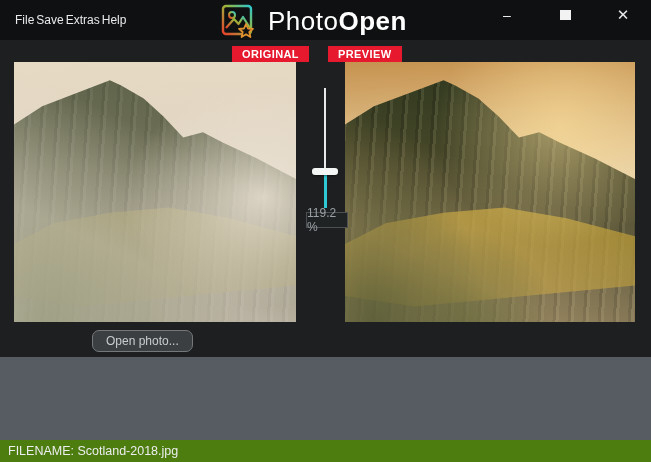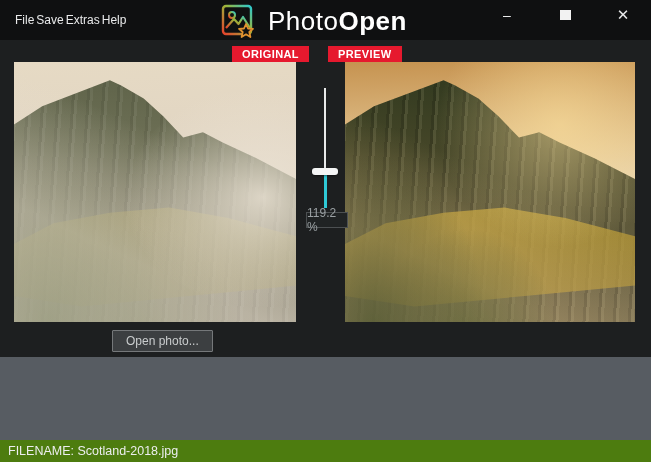--- a/index.html
+++ b/index.html
@@ -70,21 +70,21 @@
   .vslider .knob{position:absolute;left:2px;top:calc(var(--pos) - 4px);width:26px;height:7px;
                  background:#f4f5f5;border-radius:3px;box-shadow:0 1px 2px rgba(0,0,0,.5);}
   .vvalue{position:absolute;left:306px;top:212px;width:40px;height:14px;background:#202324;
           border:1px solid #4c5052;color:#9aa0a3;font-size:12px;display:flex;align-items:center;
           justify-content:center;}
 
   
   .btn{position:absolute;top:330px;height:22px;background:#3c3f41;border:1px solid #75787a;
        color:#c9cccd;font-size:12px;display:flex;align-items:center;justify-content:center;
        padding:0 13px;border-radius:1px;}
-  .btn.open{left:112px;}
+  .btn.open{left:92px;border-radius:7px;}
   .btn.save{left:472px;}
 
   
   .panel{position:absolute;left:0;top:357px;width:651px;height:83px;background:#575c62;}
 
   
   .statusbar{position:absolute;left:0;top:440px;width:651px;height:22px;background:#4d7c0f;
              display:flex;align-items:center;}
   .statusbar span{color:#eceeef;font-size:12.5px;margin-left:8px;}
 </style>

